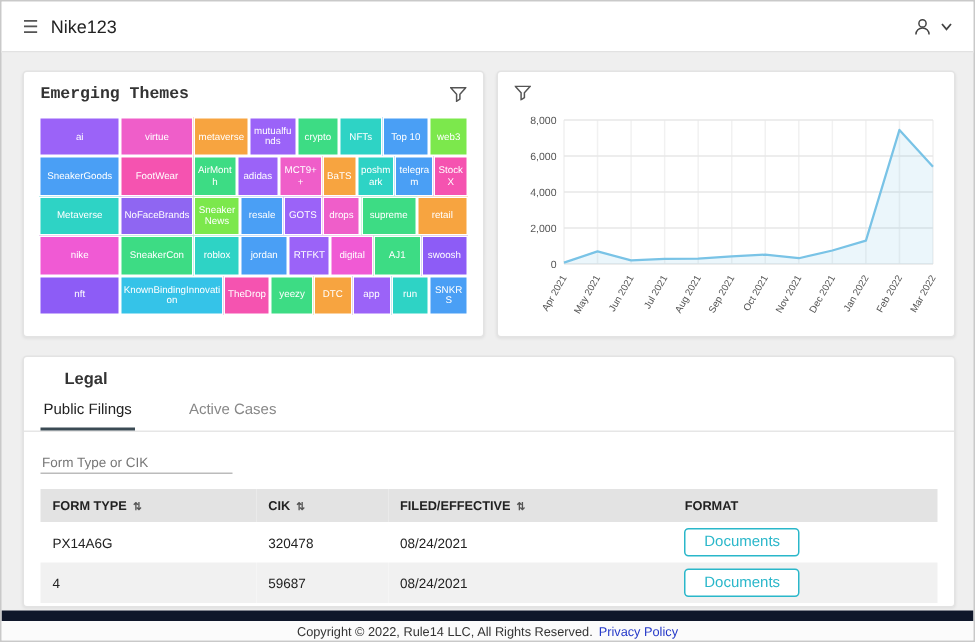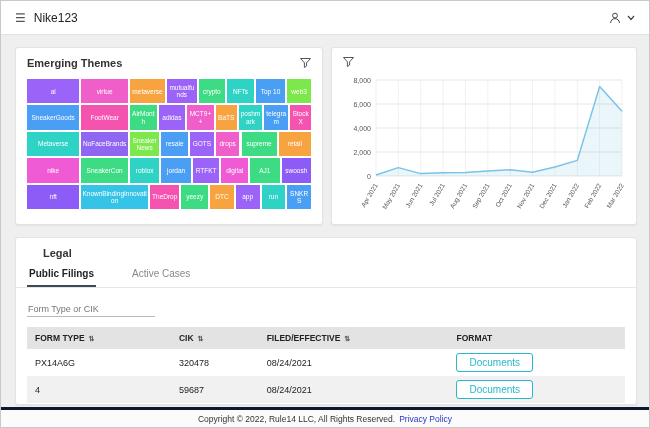--- a/index.html
+++ b/index.html
@@ -9,55 +9,55 @@
   
   .topbar { position:absolute; top:0; left:0; right:0; height:34px; background:#fff; border-bottom:1px solid #e2e2e2;
             display:flex; align-items:center; justify-content:space-between; padding:0 14px; }
   .brand-wrap { display:flex; align-items:center; gap:8px; }
   .hamburger { font-size:12px; color:#555; cursor:pointer; }
   .brand { font-size:12px; font-weight:normal; color:#222; }
   .user-wrap { display:flex; align-items:center; gap:6px; color:#333; font-size:10px; cursor:pointer; }
 
   
   .card { position:absolute; background:#fff; border:1px solid #e3e3e3; border-radius:3px; box-shadow:0 1px 2px rgba(0,0,0,.06); }
-  .card-head { display:flex; align-items:center; justify-content:space-between; padding:9px 11px 5px 11px; }
+  .card-head { display:flex; align-items:center; justify-content:space-between; padding:9px 11px 5px 11px;font-family:Liberation Mono, monospace; }
   .card-title { font-size:11px; font-weight:600; color:#333; }
   .filter-btn { cursor:pointer; display:flex; align-items:center; }
 
   #themes-card { left:14px; top:46px; width:308px; height:178px; }
   #sentiment-card { left:330px; top:46px; width:306px; height:178px; }
   #legal-card { left:14px; top:236px; width:622px; height:168px; overflow:hidden; }
 
   
   .treemap { position:relative; margin:4px 10px 0 10px; height:132px; background:#fff; }
   .tile { position:absolute; display:flex; align-items:center; justify-content:center; text-align:center;
           color:#fff; font-size:6.5px; line-height:1.1; overflow:hidden; border:1px solid #fff; cursor:pointer; padding:1px; word-break:break-all; }
 
   
   .ytick { font-size:7px; fill:#555; font-family:"Liberation Sans", sans-serif; }
   .xtick { font-size:6.5px; fill:#555; font-family:"Liberation Sans", sans-serif; }
 
   
   .legal-title { padding:9px 11px 4px 27px; font-size:11px; font-weight:600; color:#333; }
   .tabs { display:flex; gap:34px; padding:0 11px; border-bottom:1px solid #e6e6e6; }
   .tab { font-size:10px; color:#888; padding:5px 2px 6px 2px; cursor:pointer; }
-  .tab.active { color:#222; font-weight:bold; border-bottom:2px solid #3b4a54; }
+  .tab.active { color:#222; font-weight:normal; border-bottom:2px solid #3b4a54; }
   .search-row { padding:10px 11px 8px 11px; }
   .search-input { width:128px; border:none; border-bottom:1px solid #bbb; font-size:9px; padding:2px 1px; color:#333; outline:none; background:transparent; font-family:"Liberation Sans", sans-serif; }
   .search-input::placeholder { color:#777; }
 
   table.filings { width:calc(100% - 22px); margin:2px 11px 0 11px; border-collapse:collapse; }
   table.filings th { background:#e3e3e3; text-align:left; font-size:8.5px; color:#222; padding:6px 8px; font-weight:bold; }
   table.filings td { font-size:9px; color:#222; padding:4px 8px;margin-left:36px; }
   table.filings tr.alt { background:#f1f1f1; }
   .sort { font-size:7px; color:#555; margin-left:4px; cursor:pointer; }
   .doc-btn { background:#fff; border:1px solid #2ab7ca; color:#2ab7ca; font-size:10px; padding:3px 12px; border-radius:3px; cursor:pointer; font-family:"Liberation Sans", sans-serif; }
 
   
-  .footer { position:absolute; left:0; right:0; bottom:0; height:20px; background:#fbfbfb; border-top:3px solid #0f172a;
+  .footer { position:absolute; left:0; right:0; bottom:0; height:20px; background:#fbfbfb; border-top:7px solid #0f172a;
             display:flex; align-items:center; justify-content:center; gap:4px; font-size:8.5px; color:#333; }
   .footer a { color:#2438c8; text-decoration:none; cursor:pointer; }
 </style>
 </head>
 <body>
 
 <div class="window">
 
   <div class="topbar">
     <div class="brand-wrap">

